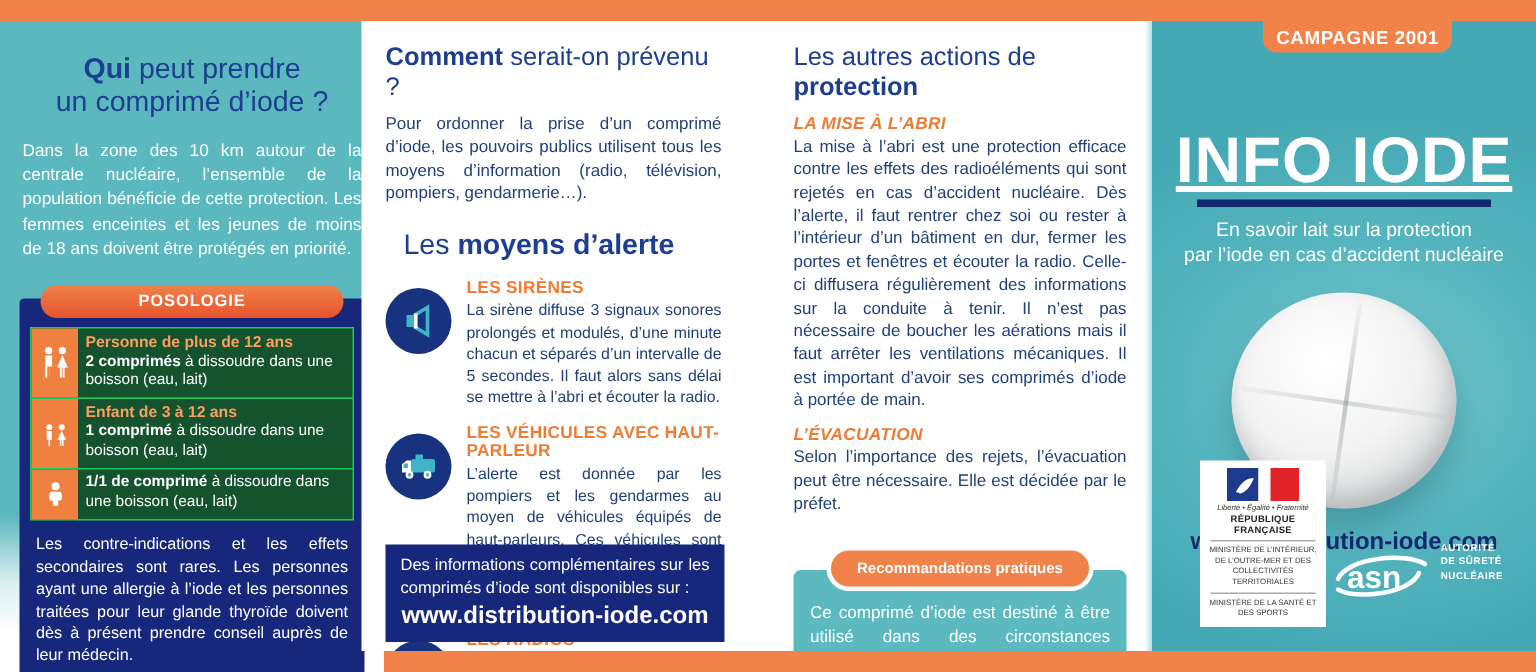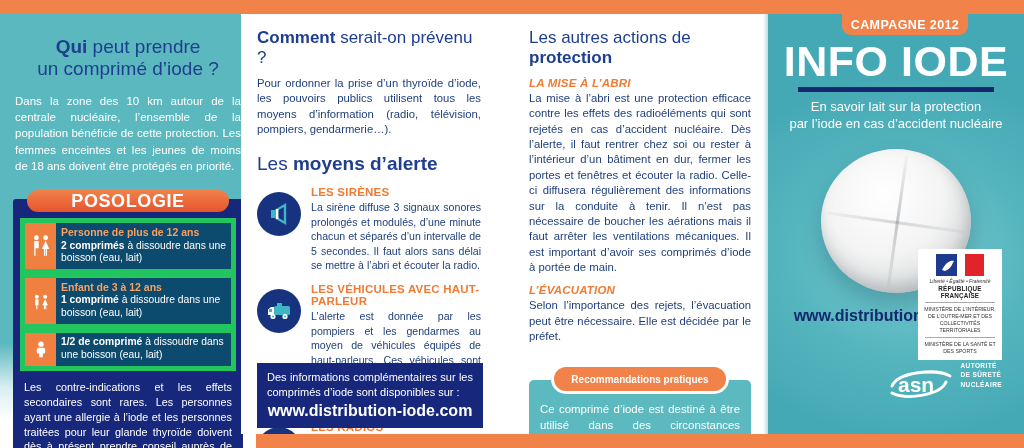--- a/index.html
+++ b/index.html
@@ -13,44 +13,44 @@
 
   
   .panel1 { position:absolute; left:0; top:14px; width:256px; height:434px;
             background:linear-gradient(180deg,#5cb8bf 0%,#5cb8bf 76%,#d9eef0 86%,#ffffff 94%); }
   .p1-heading { text-align:center; color:#1e3e8f; font-size:19px; line-height:1.18; margin:22px 10px 12px; font-weight:normal; }
   .p1-heading b { font-weight:bold; }
   .p1-intro { color:#ffffff; font-size:11.5px; line-height:1.42; text-align:justify; margin:0 15px; }
   .poso-wrap { margin:16px 13px 0; }
   .poso-header { position:relative; z-index:2; width:88%; margin:0 auto -13px; height:22px;
                  background:linear-gradient(180deg,#f0824a,#e7542c); border-radius:14px;
-                 color:#fff; font-weight:bold; font-size:18px; letter-spacing:.6px;
+                 color:#fff; font-weight:bold; font-size:11px; letter-spacing:.6px;
                  display:flex; align-items:center; justify-content:center; }
   .poso-card { background:#17277b; border-radius:3px; padding:20px 7px 8px; }
-  .dose-row { display:flex; border:5px solid #22c55e; margin-top:-1px; background:#0c4a6e; }
+  .dose-row { display:flex; border:1px solid #22c55e; margin-top:-1px; background:#14532d; }
   .dose-icon { width:31px; min-width:31px; background:#ef8040; display:flex; align-items:center; justify-content:center; }
   .dose-txt { padding:3px 5px 4px; }
   .dose-title { color:#f9a061; font-weight:bold; font-size:10.5px; line-height:1.25; }
   .dose-line { color:#ffffff; font-size:10.3px; line-height:1.25; }
   .poso-note { color:#ffffff; font-size:10.8px; line-height:1.38; text-align:justify; padding:9px 4px 2px; }
 
   
   .panel2, .panel3 { position:absolute; top:14px; width:256px; height:420px; background:#fff; }
   .panel2 { left:241px; } .panel3 { left:512px; }
   .panel3::after { content:""; position:absolute; right:0; top:0; width:5px; height:100%;
                    background:linear-gradient(90deg,rgba(92,184,191,0),rgba(92,184,191,.45)); }
   h2.sec { color:#1e3e8f; font-size:17px; font-weight:normal; }
   h2.sec b { font-weight:bold; }
   .body-txt { color:#1f3f7c; font-size:11.3px; line-height:1.36; text-align:justify; }
   .orange-sub { color:#f07b33; font-weight:bold; font-size:11.5px; letter-spacing:.2px; }
 
   
   .p2-inner { padding:14px 16px 0; }
   .p2-inner h2 { margin-bottom:8px; }
-  .h-alerte { color:#1e3e8f; font-size:19px; font-weight:normal; margin:16px 0 4px; }
+  .h-alerte { color:#1e3e8f; font-size:19px; font-weight:normal; margin:16px 12px 4px; }
   .h-alerte b { font-weight:bold; }
   .alert-item { display:flex; margin-top:11px; }
   .alert-icon { width:44px; min-width:44px; height:44px; border-radius:50%; background:#17327f;
                 display:flex; align-items:center; justify-content:center; margin:6px 10px 0 0; }
   .alert-body .orange-sub { display:block; margin-bottom:2px; }
   .alert-body .body-txt { font-size:10.6px; }
   .info-box { position:absolute; left:16px; right:14px; bottom:6px; background:#17277b; padding:7px 10px 8px; }
   .info-box .txt { color:#fff; font-size:11px; line-height:1.3; text-align:justify; }
   .info-box .url { color:#fff; font-weight:bold; font-size:16px; text-align:center; margin-top:3px; }
 
@@ -65,32 +65,32 @@
   .reco-box { background:#5cb9c0; border-radius:5px; padding:22px 11px 12px; }
   .reco-box p { color:#ffffff; font-size:11.4px; line-height:1.36; text-align:justify; }
 
   
   .panel4 { position:absolute; left:768px; top:14px; width:256px; height:420px;
             background:radial-gradient(ellipse 220px 180px at 55% 58%, #7accd2 0%, #55b5be 55%, #45a9b5 100%); }
   .campagne { position:absolute; top:0; left:50%; transform:translateX(-50%); margin-left:9px;
               width:126px; height:21px; background:#f18249; border-radius:0 0 9px 9px;
               color:#fff; font-weight:bold; font-size:12.5px; letter-spacing:.4px;
               display:flex; align-items:center; justify-content:center; }
-  .p4-title { margin-top:26px; text-align:center; color:#ffffff; font-size:43px; font-weight:bold; letter-spacing:.5px; line-height:1; }
+  .p4-title { margin-top:72px; text-align:center; color:#ffffff; font-size:43px; font-weight:bold; letter-spacing:.5px; line-height:1;text-decoration:underline; }
   .p4-rule { width:196px; height:5px; background:#14286e; margin:4px auto 7px; }
   .p4-sub { text-align:center; color:#ffffff; font-size:13px; line-height:1.3; }
   .tablet { position:relative; width:150px; height:144px; margin:16px auto 0; border-radius:50%;
             background:radial-gradient(circle at 42% 32%, #ffffff 0%, #f4f4f4 45%, #dcdedf 72%, #bfc4c6 100%);
             box-shadow:0 12px 22px rgba(10,60,80,.28), inset -4px -8px 14px rgba(120,130,135,.35); }
   .tablet::before { content:""; position:absolute; left:50%; top:4%; width:3px; height:92%;
                     background:linear-gradient(180deg,rgba(110,120,125,.05),rgba(110,120,125,.4),rgba(110,120,125,.08)); transform:rotate(8deg); }
   .tablet::after { content:""; position:absolute; top:50%; left:4%; height:3px; width:92%;
                    background:linear-gradient(90deg,rgba(110,120,125,.05),rgba(110,120,125,.28),rgba(110,120,125,.05)); transform:rotate(8deg); }
   .p4-url { text-align:center; color:#14286e; font-weight:bold; font-size:16px; margin-top:14px; }
-  .p4-logos { position:absolute; left:0; bottom:16px; width:100%; display:flex; align-items:flex-end; justify-content:space-between; padding:0 22px 0 32px;flex-direction:column; }
+  .p4-logos { position:absolute; left:0; bottom:16px; width:100%; display:flex; align-items:flex-end; justify-content:space-between; padding:0 22px 0 32px; }
   .rf-box { width:84px; background:#ffffff; padding:4px 3px 5px; text-align:center; }
   .rf-flag { display:block; margin:1px auto 2px; }
   .rf-motto { font-size:5px; color:#333; font-style:italic; }
   .rf-name { font-size:6.3px; font-weight:bold; color:#222; letter-spacing:.2px; margin-top:1px; }
   .rf-div { border-top:1px solid #aaa; margin:3px 4px; }
   .rf-min { font-size:5.2px; color:#333; line-height:1.35; }
   .asn-logo { display:flex; align-items:center; margin-bottom:14px; }
   .asn-tag { color:#ffffff; font-size:6.5px; font-weight:bold; line-height:1.4; letter-spacing:.4px; margin-left:4px; margin-top:-14px; }
 </style>
 </head>
@@ -146,33 +146,33 @@
         <div class="dose-row">
           <div class="dose-icon">
             <svg width="18" height="20" viewBox="0 0 20 22">
                 <g fill="#fff">
                   <circle cx="10" cy="4.5" r="3"></circle>
                   <path d="M6.5 8.5h7c1.5 1.5 1.8 4.5.5 6.5h-2v4h-4v-4h-2c-1.3-2-1-5 .5-6.5z"></path>
                 </g>
               </svg>
           </div>
           <div class="dose-txt">
-            <div class="dose-line"><b>1/2 de comprimé</b><span> à dissoudre dans une boisson (eau, lait)</span></div>
+            <div class="dose-line"><b>1/1 de comprimé</b><span> à dissoudre dans une boisson (eau, lait)</span></div>
           </div>
         </div>
 
         <p class="poso-note">Les contre-indications et les effets secondaires sont rares. Les personnes ayant une allergie à l’iode et les personnes traitées pour leur glande thyroïde doivent dès à présent prendre conseil auprès de leur médecin.</p>
       </div>
     </div>
   </div>
 
   <div class="panel2">
     <div class="p2-inner">
       <h2 class="sec"><b>Comment</b><span> serait-on prévenu ?</span></h2>
-      <p class="body-txt">Pour ordonner la prise d’un thyroïde d’iode, les pouvoirs publics utilisent tous les moyens d’information (radio, télévision, pompiers, gendarmerie…).</p>
+      <p class="body-txt">Pour ordonner la prise d’un comprimé d’iode, les pouvoirs publics utilisent tous les moyens d’information (radio, télévision, pompiers, gendarmerie…).</p>
       <h2 class="h-alerte"><span>Les </span><b>moyens d’alerte</b></h2>
 
       <div class="alert-item">
         <div class="alert-icon">
           <svg width="26" height="26" viewBox="0 0 26 26">
               <g>
                 <path d="M5 9h5v8H5z" fill="#3fb3c8"></path>
                 <path d="M10.5 9L19 4v18l-8.5-5z" fill="none" stroke="#3fb3c8" stroke-width="2.4"></path>
                 <rect x="10" y="8" width="2.4" height="10" fill="#fff"></rect>
               </g>
@@ -243,21 +243,21 @@
       <div class="reco">
         <div class="reco-header">Recommandations pratiques</div>
         <div class="reco-box">
           <p><span>Ce comprimé d’iode est destiné à être utilisé dans des circonstances exceptionnelles. </span><b>Il est impératif de le conserver dans un endroit accessible</b></p>
         </div>
       </div>
     </div>
   </div>
 
   <div class="panel4">
-    <div class="campagne">CAMPAGNE 2012</div>
+    <div class="campagne">CAMPAGNE 2001</div>
     <div class="p4-title">INFO IODE</div>
     <div class="p4-rule"></div>
     <div class="p4-sub"><span>En savoir lait sur la protection</span><br><span>par l’iode en cas d’accident nucléaire</span></div>
     <div class="tablet"></div>
     <div class="p4-url">www.distribution-iode.com</div>
 
     <div class="p4-logos">
       <div class="rf-box">
         <svg class="rf-flag" width="48" height="22" viewBox="0 0 48 22">
             <rect x="0" y="0" width="21" height="22" fill="#1e3a8c"></rect>

